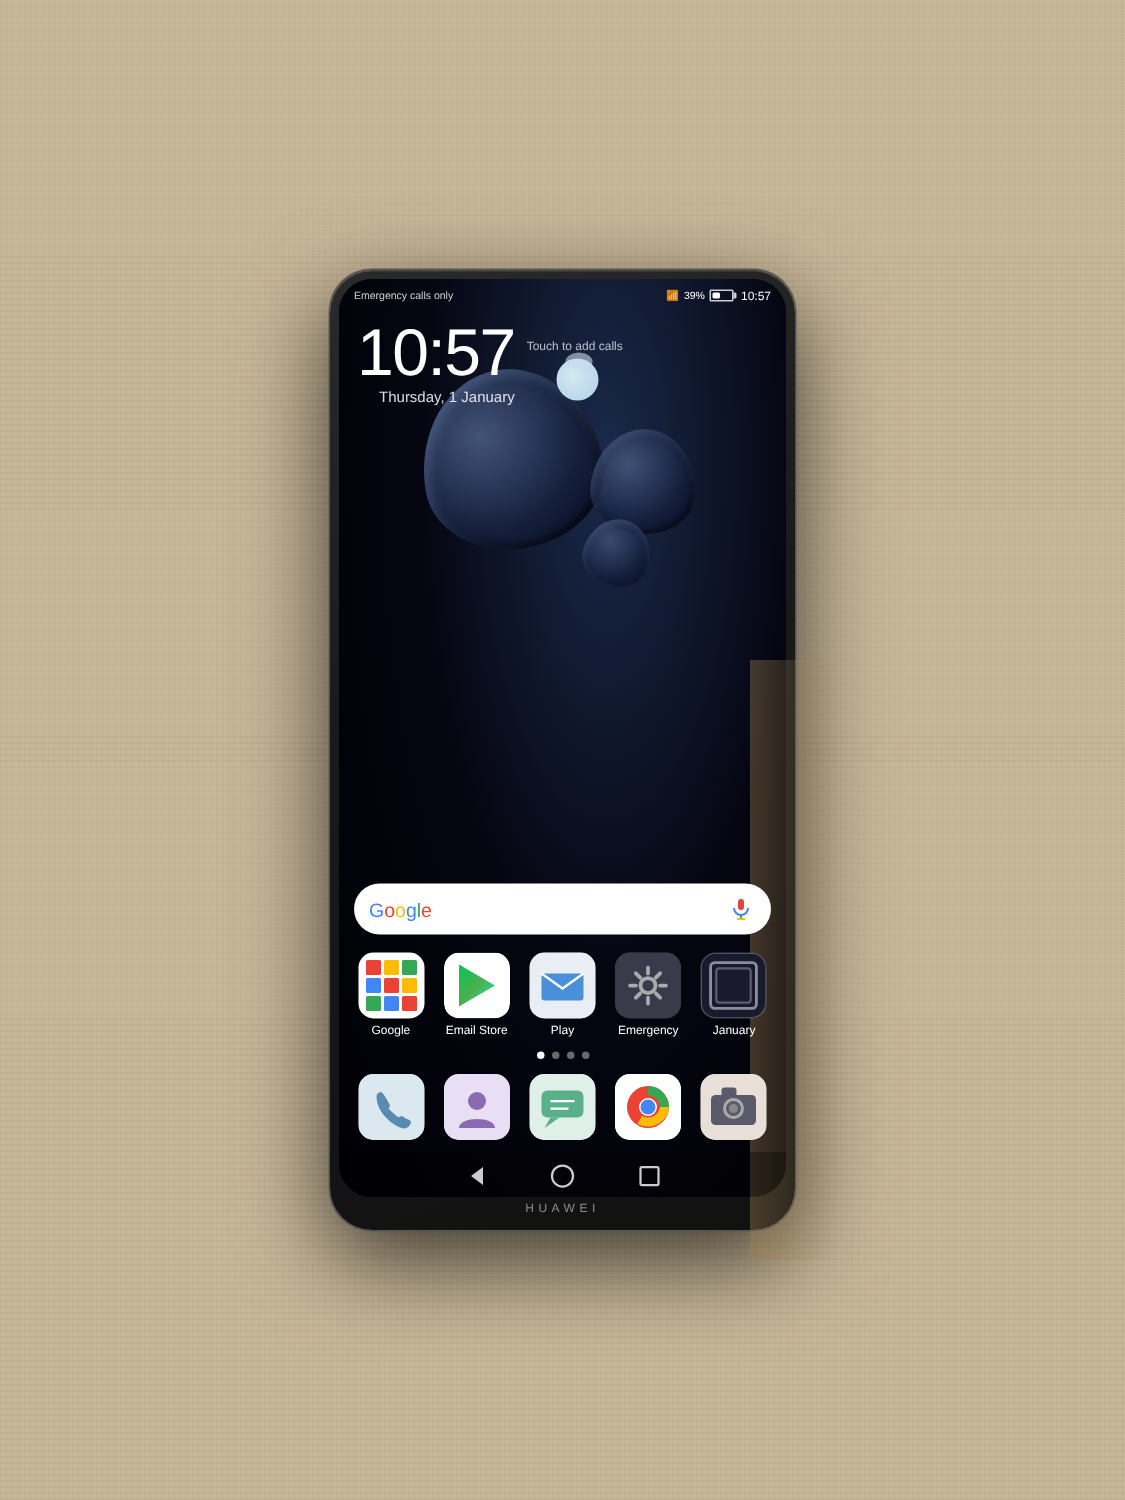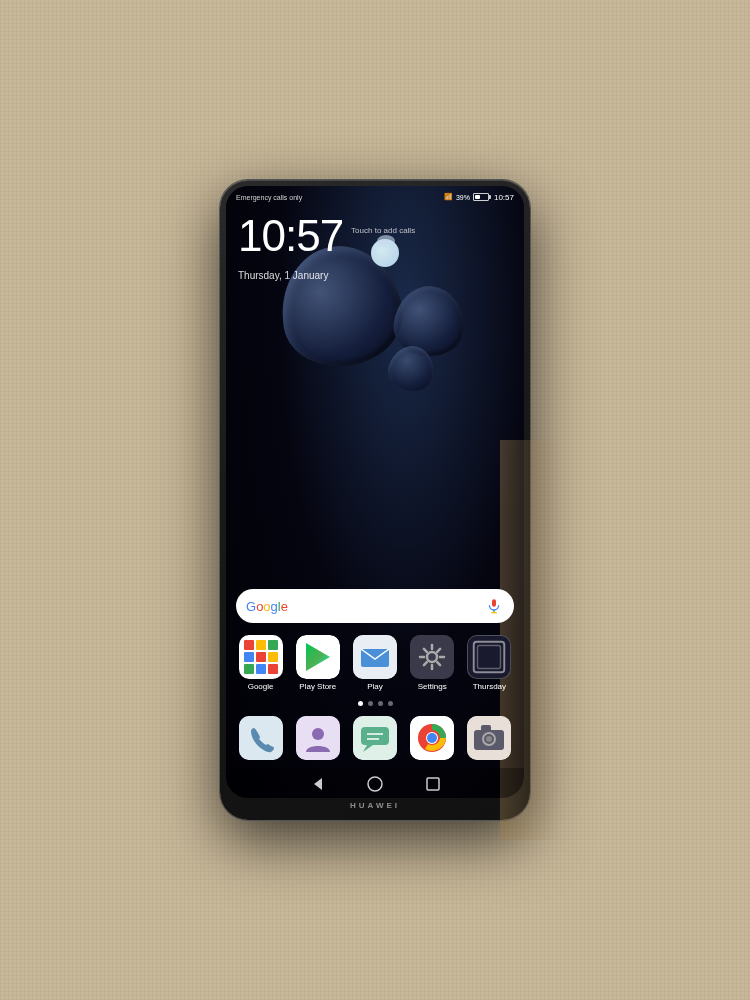--- a/index.html
+++ b/index.html
@@ -172,21 +172,22 @@
       font-size: 44px;
       font-weight: 200;
       color: white;
       letter-spacing: -1px;
       line-height: 1;
     }
 
     .clock-date {
       font-size: 10px;
       color: rgba(255,255,255,0.85);
-      margin-top: 12px;
+      margin-top: 2px;
+      text-align: right;
     }
 
     .clock-right {
       margin-left: 8px;
       margin-top: 12px;
       display: flex;
       flex-direction: column;
       align-items: flex-start;
       gap: 2px;
     }
@@ -351,21 +352,21 @@
       justify-content: center;
     }
 
     
     .huawei-brand {
       text-align: center;
       font-size: 8px;
       letter-spacing: 3px;
       color: rgba(255,255,255,0.5);
       padding: 3px 0 2px;
-      font-weight: 700;
+      font-weight: 400;
     }
 
     
     .play-store-icon {
       width: 44px;
       height: 44px;
       border-radius: 10px;
       overflow: hidden;
     }
 
@@ -504,21 +505,21 @@
               <polygon points="10,8 34,22 10,36" fill="url(#pg)"></polygon>
               <defs>
                 <linearGradient id="pg" x1="0" y1="0" x2="1" y2="1">
                   <stop offset="0%" stop-color="#00C853"></stop>
                   <stop offset="50%" stop-color="#4CAF50"></stop>
                   <stop offset="100%" stop-color="#1DE9B6"></stop>
                 </linearGradient>
               </defs>
             </svg>
           </div>
-          <span class="app-label">Play Store</span>
+          <span class="app-label">Email Store</span>
         </div>
 
         <div class="app-item">
           <div class="app-icon icon-email">
             <svg viewBox="0 0 44 44" width="44" height="44">
               <rect width="44" height="44" rx="10" fill="#e8eef4"></rect>
               <rect x="8" y="14" width="28" height="18" rx="2" fill="#4a90d9"></rect>
               <polyline points="8,14 22,24 36,14" stroke="white" stroke-width="1.5" fill="none"></polyline>
             </svg>
           </div>
@@ -526,32 +527,32 @@
         </div>
 
         <div class="app-item">
           <div class="app-icon icon-settings">
             <svg viewBox="0 0 44 44" width="44" height="44">
               <rect width="44" height="44" rx="10" fill="#3a3a4a"></rect>
               <circle cx="22" cy="22" r="5" fill="none" stroke="#aaa" stroke-width="2.5"></circle>
               <path d="M22 10 L22 14 M22 30 L22 34 M10 22 L14 22 M30 22 L34 22 M13.9 13.9 L16.8 16.8 M27.2 27.2 L30.1 30.1 M30.1 13.9 L27.2 16.8 M16.8 27.2 L13.9 30.1" stroke="#aaa" stroke-width="2.5" stroke-linecap="round"></path>
             </svg>
           </div>
-          <span class="app-label">Settings</span>
+          <span class="app-label">Emergency</span>
         </div>
 
         <div class="app-item">
           <div class="app-icon icon-gallery">
             <svg viewBox="0 0 44 44" width="44" height="44">
               <rect width="44" height="44" rx="10" fill="#1a1a2e"></rect>
               <rect x="6" y="6" width="32" height="32" rx="3" fill="none" stroke="rgba(255,255,255,0.5)" stroke-width="2"></rect>
               <rect x="10" y="10" width="24" height="24" rx="2" fill="none" stroke="rgba(255,255,255,0.3)" stroke-width="1.5"></rect>
             </svg>
           </div>
-          <span class="app-label">Thursday</span>
+          <span class="app-label">January</span>
         </div>
       </div>
 
       <div class="page-dots">
         <div class="dot-indicator active"></div>
         <div class="dot-indicator"></div>
         <div class="dot-indicator"></div>
         <div class="dot-indicator"></div>
       </div>
 

